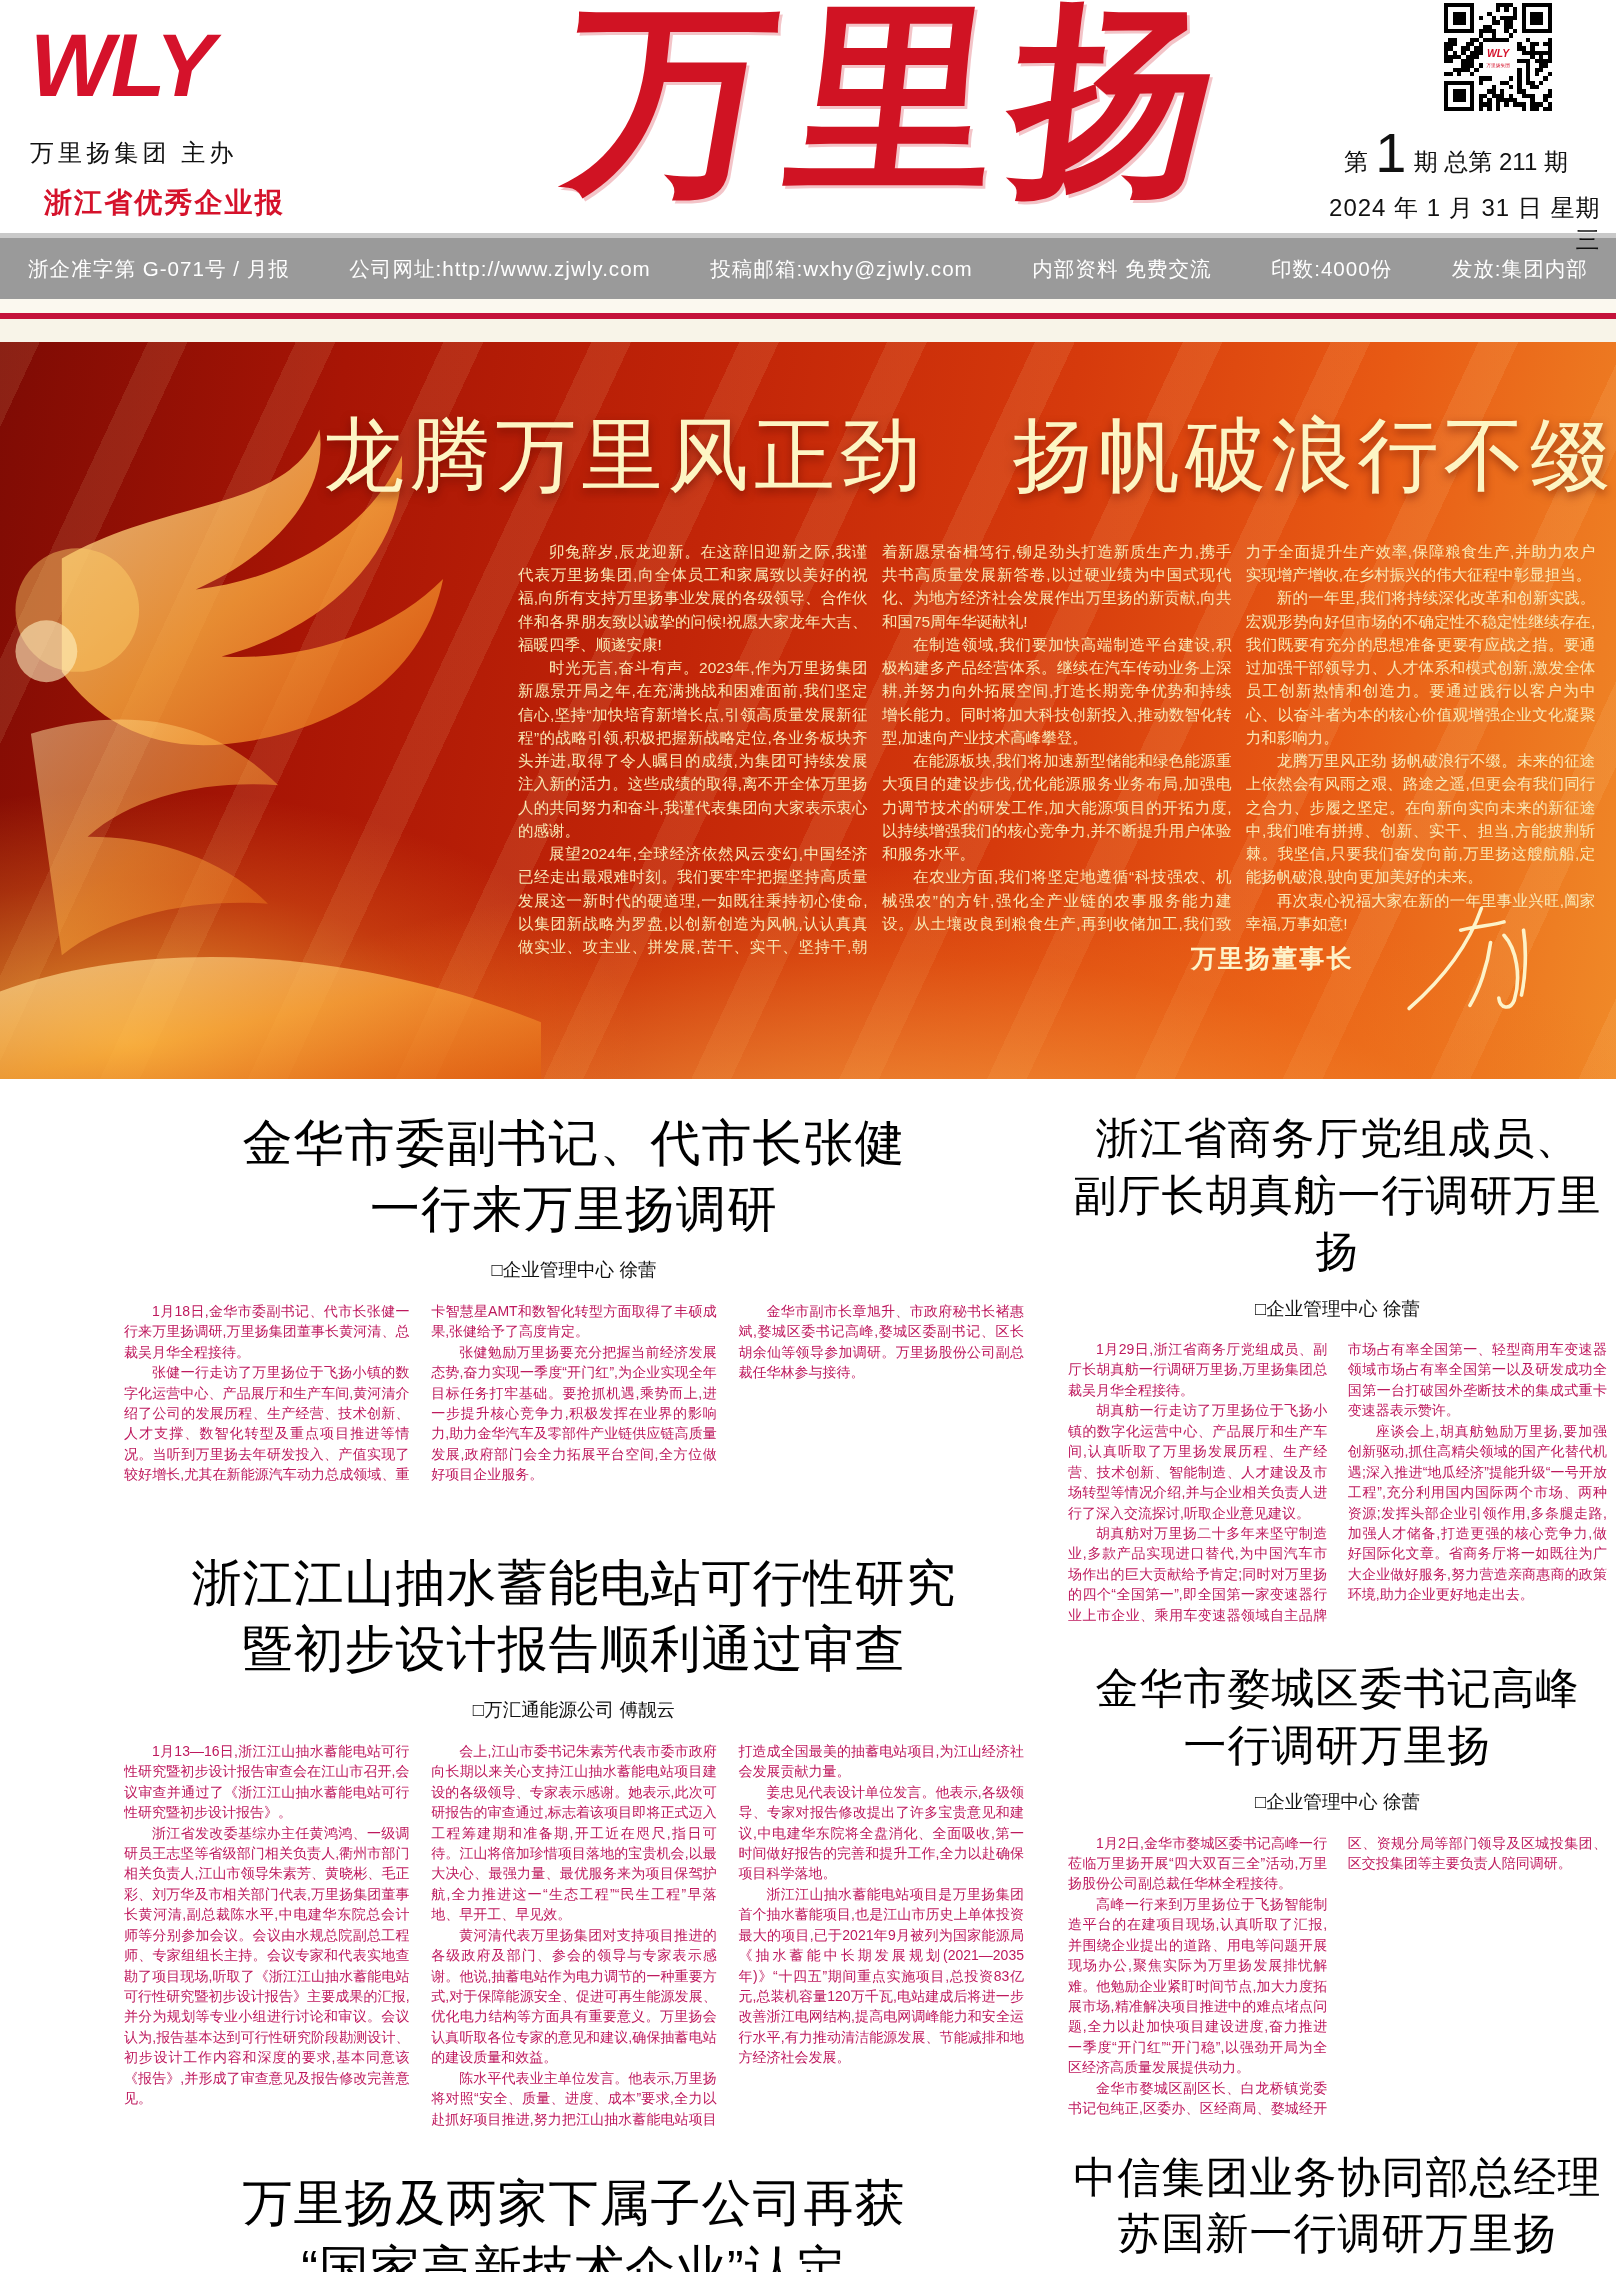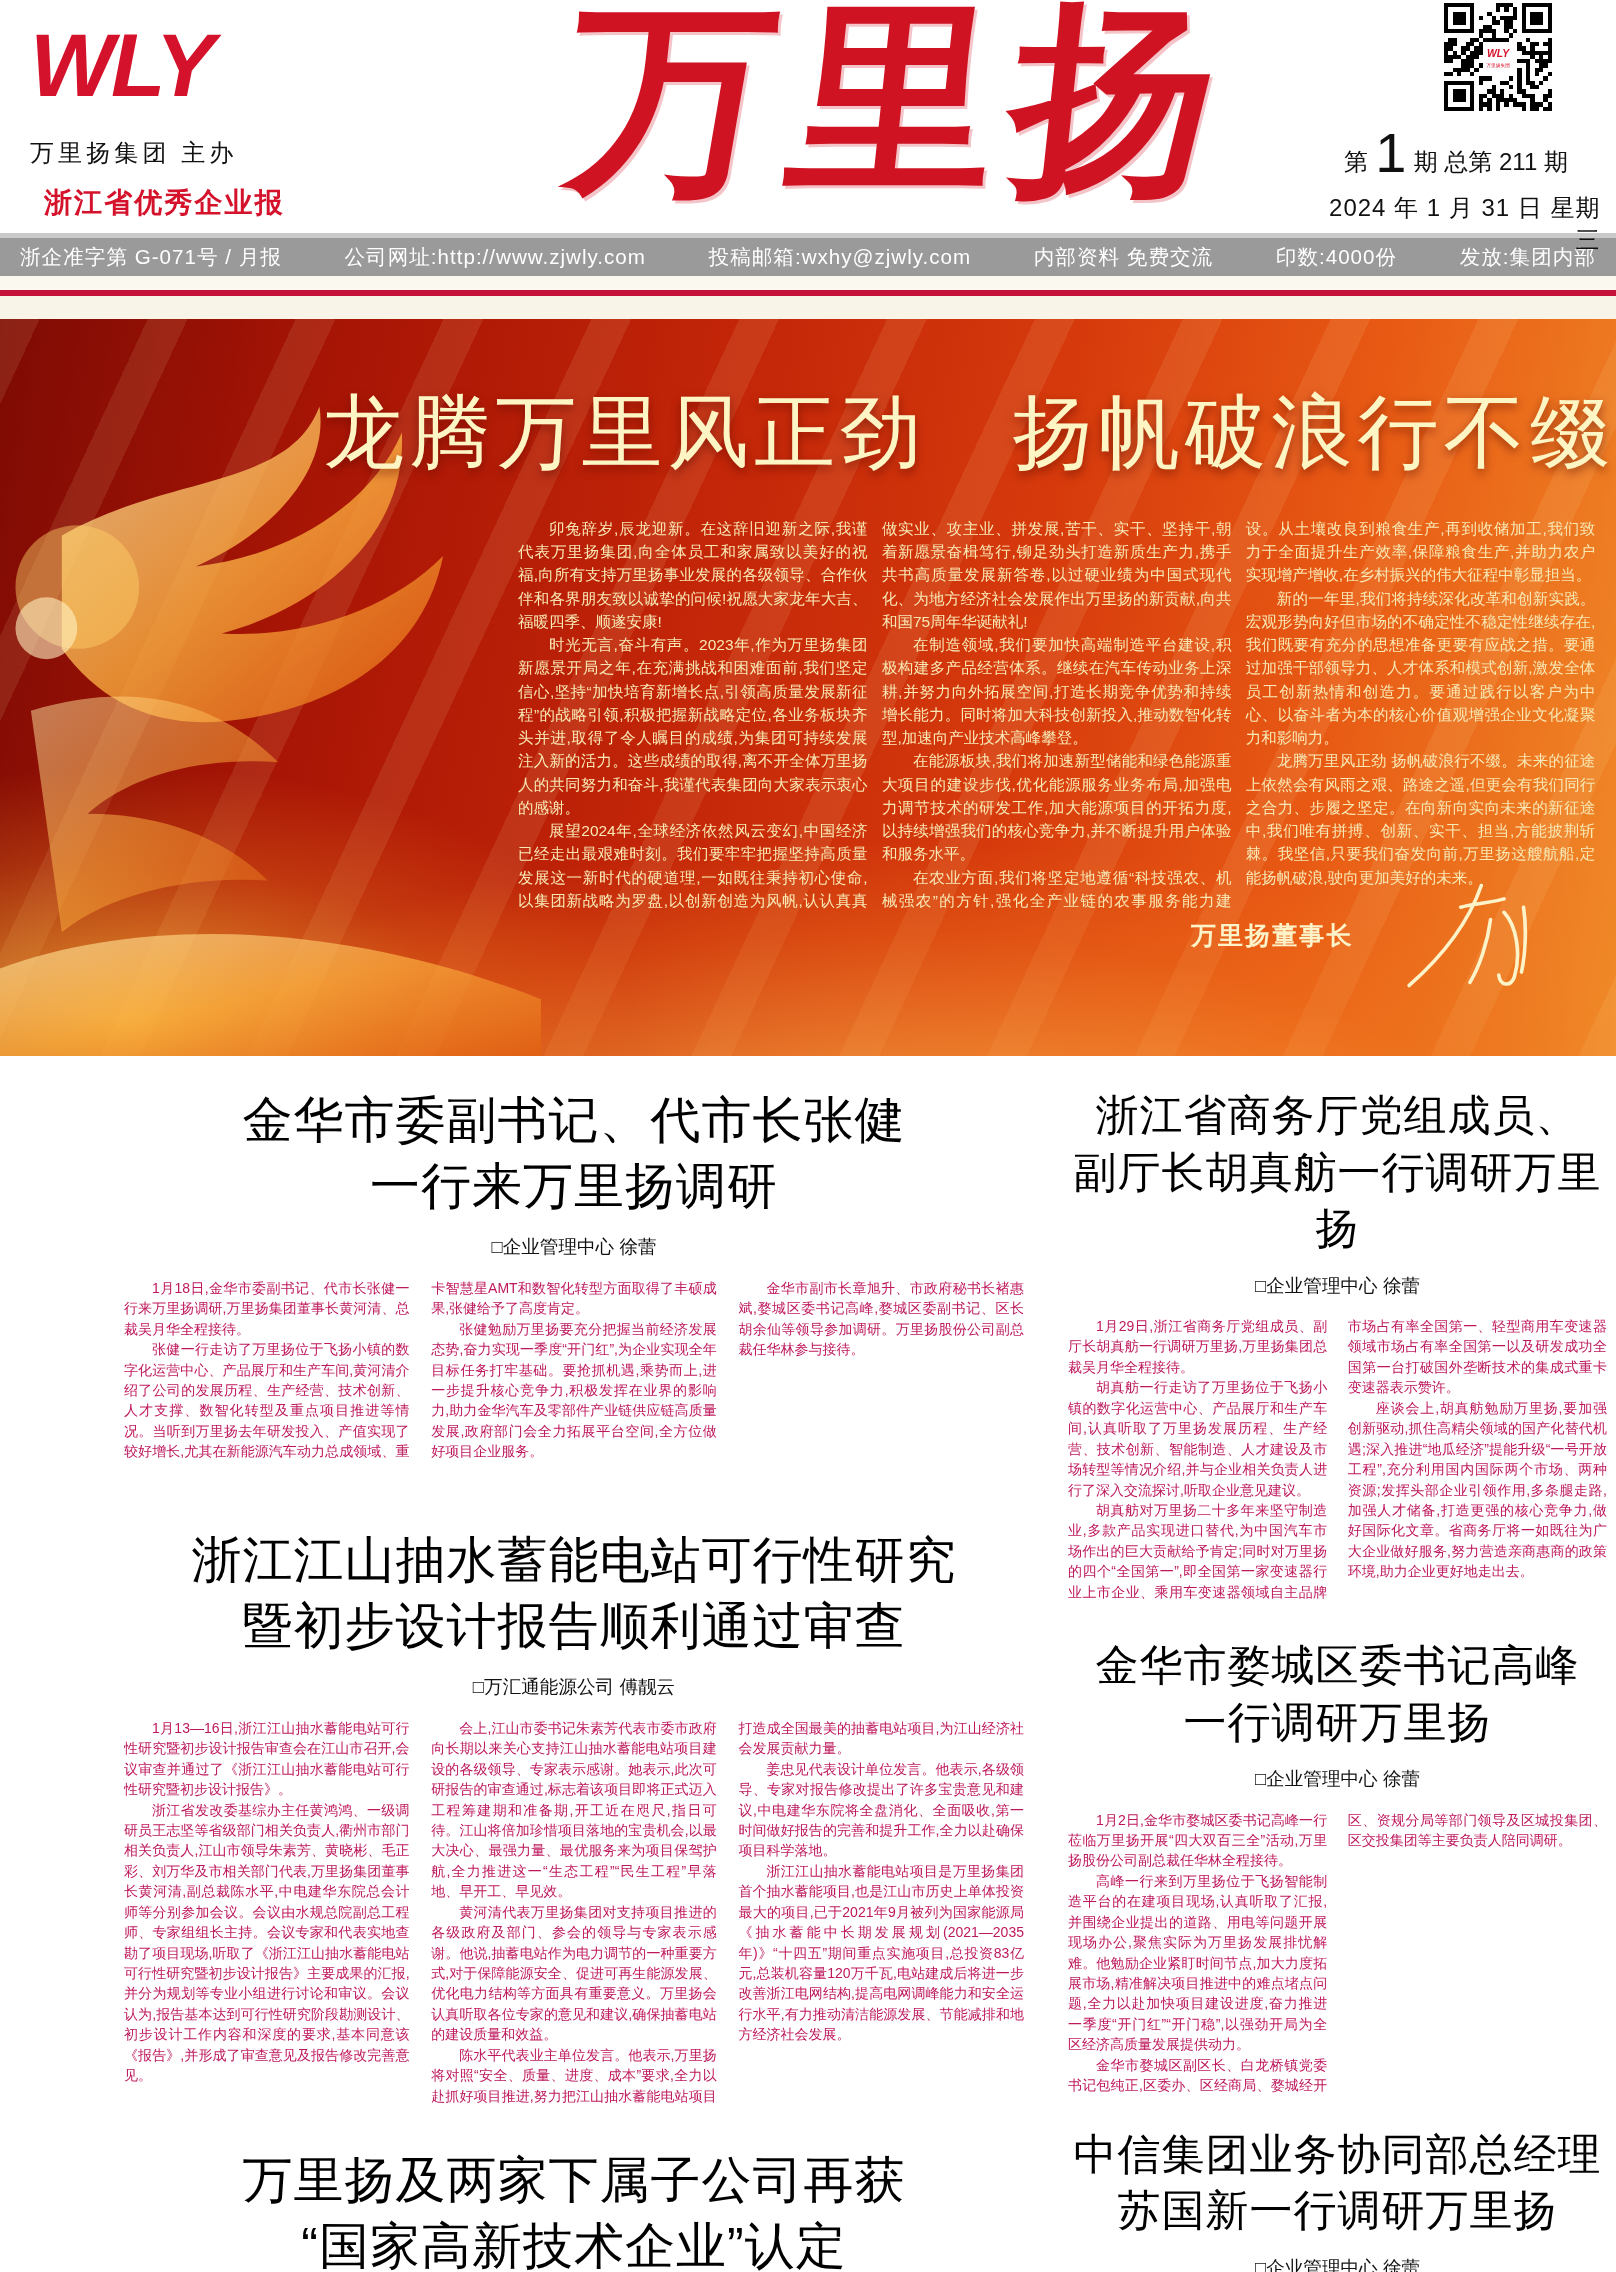--- a/index.html
+++ b/index.html
@@ -28,22 +28,22 @@
     white-space:nowrap;
   }
   .qr { position:absolute; left:1444px; top:3.1px; width:108px; height:108px; }
   .issue-info { position:absolute; right:15.5px; top:128px; width:289px; text-align:center; color:#111; }
   .issue-line1 { font-size:24px; display:flex; align-items:flex-end; justify-content:center; gap:7.2px; }
   .issue-no { font-size:56px; line-height:.9; font-weight:400; }
   .issue-line2 { margin-top:13.4px; font-size:24px; letter-spacing:1px;text-align:right; }
   
   .strip-light { height:5.2px; background:#c9c9c9; }
   .infobar {
-    height:38px; background:#9a9a9a; display:flex; align-items:center;
-    justify-content:space-between; padding:0 20px; color:#fff; font-size:20.6px;
+    height:61px; background:#9a9a9a; display:flex; align-items:center;
+    justify-content:space-between; padding:0 28px; color:#fff; font-size:20.6px;
     letter-spacing:1px;
   }
   .band-cream { height:13.4px; background:#fbf8ef; }
   .rule-red { height:6.2px; background:#c4123a; }
   .band-cream2 { height:23px; background:#f8f4e8; }
   
   .hero {
     position:relative; height:737px; overflow:hidden;
     background:
       radial-gradient(722px 361px at 8% 95%, rgba(255,196,60,.75), rgba(255,150,40,.25) 45%, transparent 70%),
@@ -355,20 +355,21 @@
 
     <div class="hero-body">
         <p>卯兔辞岁,辰龙迎新。在这辞旧迎新之际,我谨代表万里扬集团,向全体员工和家属致以美好的祝福,向所有支持万里扬事业发展的各级领导、合作伙伴和各界朋友致以诚挚的问候!祝愿大家龙年大吉、福暖四季、顺遂安康!</p>
         <p>时光无言,奋斗有声。2023年,作为万里扬集团新愿景开局之年,在充满挑战和困难面前,我们坚定信心,坚持“加快培育新增长点,引领高质量发展新征程”的战略引领,积极把握新战略定位,各业务板块齐头并进,取得了令人瞩目的成绩,为集团可持续发展注入新的活力。这些成绩的取得,离不开全体万里扬人的共同努力和奋斗,我谨代表集团向大家表示衷心的感谢。</p>
         <p>展望2024年,全球经济依然风云变幻,中国经济已经走出最艰难时刻。我们要牢牢把握坚持高质量发展这一新时代的硬道理,一如既往秉持初心使命,以集团新战略为罗盘,以创新创造为风帆,认认真真做实业、攻主业、拼发展,苦干、实干、坚持干,朝着新愿景奋楫笃行,铆足劲头打造新质生产力,携手共书高质量发展新答卷,以过硬业绩为中国式现代化、为地方经济社会发展作出万里扬的新贡献,向共和国75周年华诞献礼!</p>
         <p>在制造领域,我们要加快高端制造平台建设,积极构建多产品经营体系。继续在汽车传动业务上深耕,并努力向外拓展空间,打造长期竞争优势和持续增长能力。同时将加大科技创新投入,推动数智化转型,加速向产业技术高峰攀登。</p>
         <p>在能源板块,我们将加速新型储能和绿色能源重大项目的建设步伐,优化能源服务业务布局,加强电力调节技术的研发工作,加大能源项目的开拓力度,以持续增强我们的核心竞争力,并不断提升用户体验和服务水平。</p>
         <p>在农业方面,我们将坚定地遵循“科技强农、机械强农”的方针,强化全产业链的农事服务能力建设。从土壤改良到粮食生产,再到收储加工,我们致力于全面提升生产效率,保障粮食生产,并助力农户实现增产增收,在乡村振兴的伟大征程中彰显担当。</p>
         <p>新的一年里,我们将持续深化改革和创新实践。宏观形势向好但市场的不确定性不稳定性继续存在,我们既要有充分的思想准备更要有应战之措。要通过加强干部领导力、人才体系和模式创新,激发全体员工创新热情和创造力。要通过践行以客户为中心、以奋斗者为本的核心价值观增强企业文化凝聚力和影响力。</p>
         <p>龙腾万里风正劲 扬帆破浪行不缀。未来的征途上依然会有风雨之艰、路途之遥,但更会有我们同行之合力、步履之坚定。在向新向实向未来的新征途中,我们唯有拼搏、创新、实干、担当,方能披荆斩棘。我坚信,只要我们奋发向前,万里扬这艘航船,定能扬帆破浪,驶向更加美好的未来。</p>
+        <p>再次衷心祝福大家在新的一年里事业兴旺,阖家幸福,万事如意!</p>
       </div>
 
     <div class="hero-signer">
       <span>万里扬董事长</span>
       <svg class="sig-svg" viewBox="0 0 330 230">
         <path d="M218 18 C 200 70, 160 140, 78 212 M178 60 C 210 52, 246 50, 262 44 M236 84 C 230 130, 214 176, 196 206 M262 70 C 286 96, 296 150, 282 196 C 274 216, 254 212, 252 192 M300 60 C 306 100, 304 150, 296 186" fill="none" stroke="#fdf3c9" stroke-width="7" stroke-linecap="round"></path>
       </svg>
     </div>
   </div>
 

